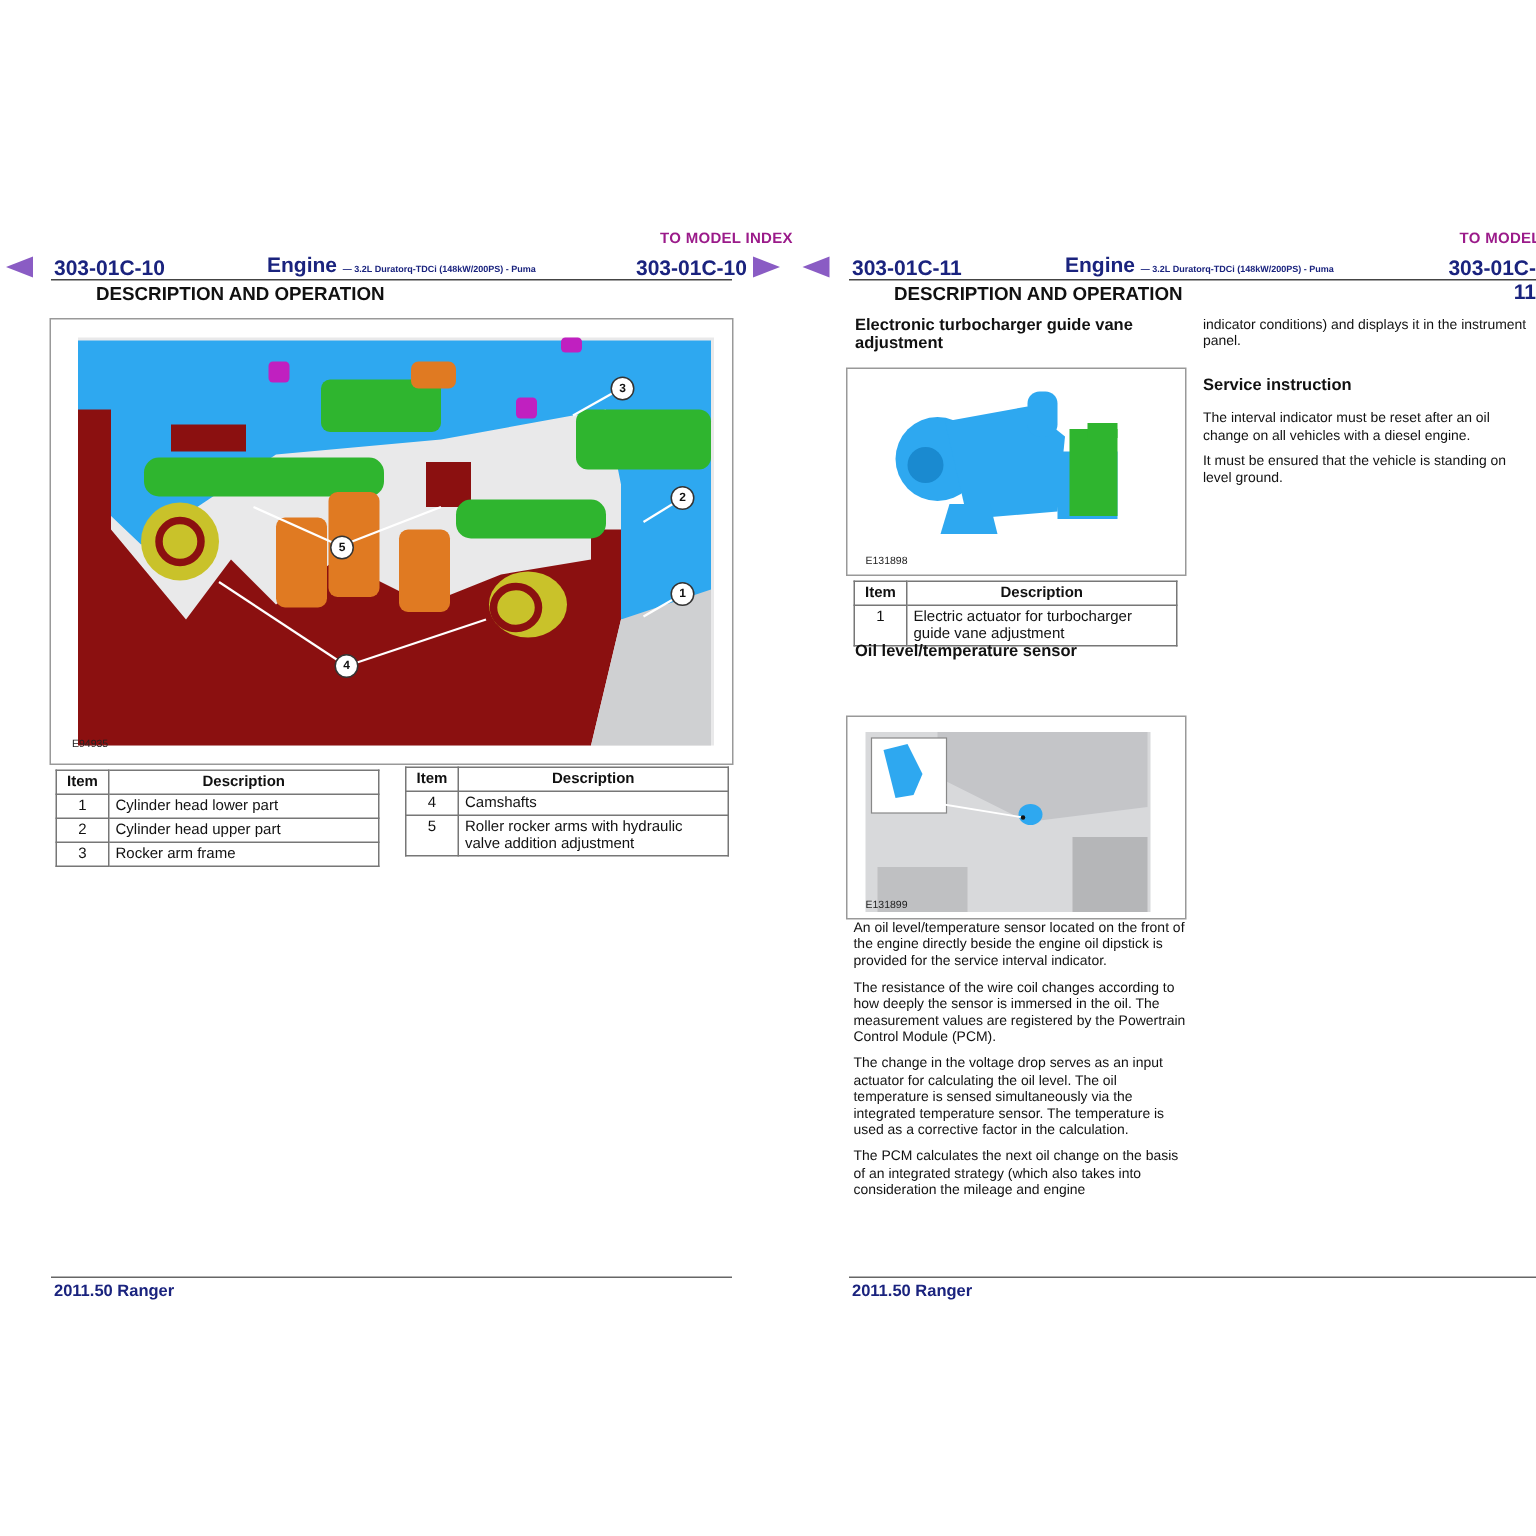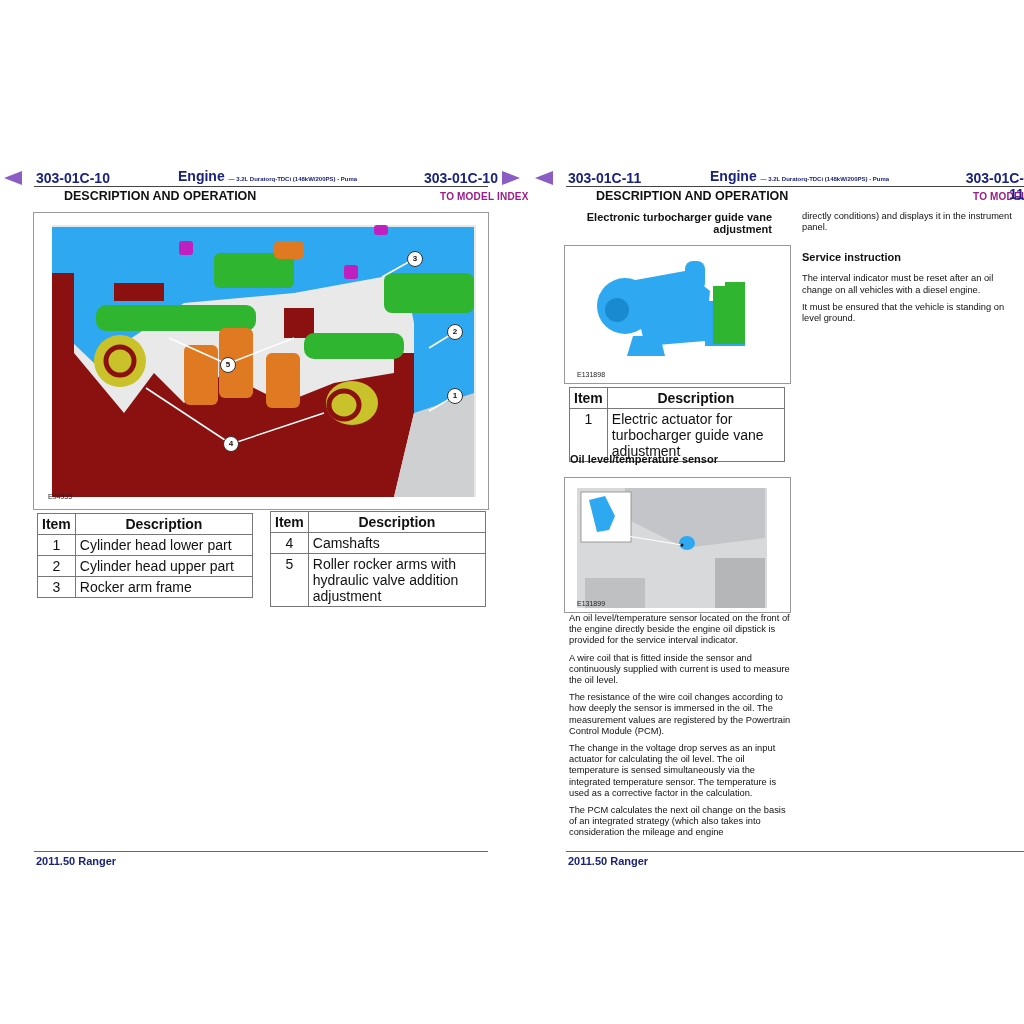--- a/index.html
+++ b/index.html
@@ -1,32 +1,32 @@
 <!DOCTYPE html>
 <html><head>
 <meta charset="utf-8">
 <style>
   html, body { margin: 0; padding: 0; }
   body {
     width: 1024px; height: 1024px; background: #ffffff; position: relative; overflow: hidden;
     font-family: "Liberation Sans", sans-serif; color: #111;
   }
   .abs { position: absolute; }
-  .model-index { font-weight: bold; font-size: 10px; color: #9b1b8a; letter-spacing: 0.2px; margin-top: 37px; }
+  .model-index { font-weight: bold; font-size: 10px; color: #9b1b8a; letter-spacing: 0.2px; }
   .nav-arrow { width: 0; height: 0; border-top: 7px solid transparent; border-bottom: 7px solid transparent; }
   .nav-left { border-right: 18px solid #8a5cc4; }
   .nav-right { border-left: 18px solid #8a5cc4; }
   .page-code { font-weight: bold; font-size: 14px; color: #1a237e; text-align: right; }
   .eng-title { font-size: 14px; font-weight: bold; color: #1a237e; white-space: nowrap; }
   .eng-sub { font-size: 6px; font-weight: bold; color: #1a237e; }
   .rule { height: 1px; background: #444; }
   .section-title { font-weight: bold; font-size: 12.5px; color: #111; padding-left: 28px; }
   .fig { border: 1px solid #999; background: #fff; }
   .fig-code { font-size: 7px; color: #222; }
-  table.items { border-collapse: collapse; font-size: 14px; border-radius: 16px; }
+  table.items { border-collapse: collapse; font-size: 10px; border-radius: 16px; }
   table.items th, table.items td { border: 1px solid #777; padding: 2px 4px; vertical-align: top; }
   table.items th { font-weight: bold; text-align: center; }
   table.items td.num { text-align: center; }
   .subhead { font-weight: bold; font-size: 11px; line-height: 12px; }
   .para { font-size: 9.3px; line-height: 11.2px; margin: 0 0 6px 0; }
   .footer { font-weight: bold; font-size: 11px; color: #1a237e; }
   .callout { position: absolute; width: 14px; height: 14px; border-radius: 50%; background: #fff; border: 1.5px solid #333;
     font-size: 8px; font-weight: bold; text-align: center; line-height: 14px; }
 </style>
 </head>
@@ -146,21 +146,21 @@
 <div class="abs page-code" style="left:568px; top:170px;">303-01C-11</div>
 <div class="abs eng-title" style="left:710px; top:168px;">
   <span>Engine</span>
   <span class="eng-sub">— 3.2L Duratorq-TDCi (148kW/200PS) - Puma</span>
 </div>
 <div class="abs page-code" style="left:956px; top:170px;">303-01C-11</div>
 <div class="abs rule" style="left:566px; top:186px; width:458px;"></div>
 
 <div class="abs section-title" style="left:568px; top:189px;">DESCRIPTION AND OPERATION</div>
 
-<div class="abs subhead" style="left:552px; top:211px; width:220px;text-align:right;">Electronic turbocharger guide vane adjustment</div>
+<div class="abs subhead" style="left:570px; top:211px; width:220px;">Electronic turbocharger guide vane adjustment</div>
 
 <div class="abs fig" style="left:564px; top:245px; width:225px; height:137px;">
   <svg width="225" height="137" viewBox="0 0 225 137">
     <ellipse cx="60" cy="60" rx="28" ry="28" fill="#2ea8f0"></ellipse>
     <ellipse cx="52" cy="64" rx="12" ry="12" fill="#1a8ad0"></ellipse>
     <polygon points="65,35 120,25 145,45 140,95 80,100" fill="#2ea8f0"></polygon>
     <rect x="120" y="15" width="20" height="30" rx="8" fill="#2ea8f0"></rect>
     <polygon points="68,90 95,90 100,110 62,110" fill="#2ea8f0"></polygon>
     <rect x="140" y="55" width="40" height="45" fill="#2ea8f0"></rect>
     <rect x="148" y="40" width="32" height="58" fill="#2fb52f"></rect>
@@ -175,46 +175,45 @@
     <th style="width:26px;">Item</th>
     <th>Description</th>
   </tr>
   <tr>
     <td class="num">1</td>
     <td>Electric actuator for turbocharger guide vane adjustment</td>
   </tr>
 </tbody>
   </table>
 
-<div class="abs subhead" style="left:570px; top:453px;text-align:center;">Oil level/temperature sensor</div>
+<div class="abs subhead" style="left:570px; top:428px;text-align:center;">Oil level/temperature sensor</div>
 
 <div class="abs fig" style="left:564px; top:477px; width:225px; height:134px;">
   <svg width="225" height="134" viewBox="0 0 225 134">
     <rect x="12" y="10" width="190" height="120" fill="#d8d9db"></rect>
     <polygon points="60,10 200,10 200,60 120,70 60,40" fill="#c4c5c8"></polygon>
     <rect x="20" y="100" width="60" height="30" fill="#bfc0c2"></rect>
     <rect x="150" y="80" width="50" height="50" fill="#b5b6b8"></rect>
     <rect x="16" y="14" width="50" height="50" fill="#fff" stroke="#888" stroke-width="0.8"></rect>
     <polygon points="24,22 40,18 50,38 44,52 32,54" fill="#2ea8f0"></polygon>
     <ellipse cx="122" cy="65" rx="8" ry="7" fill="#2ea8f0"></ellipse>
     <line x1="50" y1="56" x2="117" y2="67" stroke="#fff" stroke-width="1.2"></line>
     <circle cx="117" cy="67" r="1.5" fill="#111"></circle>
   </svg>
   <div class="abs fig-code" style="left:12px; top:122px;">E131899</div>
 </div>
 
 <div class="abs" style="left:569px; top:613px; width:222px;">
   <p class="para">An oil level/temperature sensor located on the front of the engine directly beside the engine oil dipstick is provided for the service interval indicator.</p>
-  <p class="para">A wire coil that is fitted inside the sensor and continuously supplied with current is used to measure the oil level.</p>
   <p class="para">The resistance of the wire coil changes according to how deeply the sensor is immersed in the oil. The measurement values are registered by the Powertrain Control Module (PCM).</p>
   <p class="para">The change in the voltage drop serves as an input actuator for calculating the oil level. The oil temperature is sensed simultaneously via the integrated temperature sensor. The temperature is used as a corrective factor in the calculation.</p>
   <p class="para">The PCM calculates the next oil change on the basis of an integrated strategy (which also takes into consideration the mileage and engine</p>
 </div>
 
 <div class="abs" style="left:802px; top:211px; width:222px;">
-  <p class="para">directly conditions) and displays it in the instrument panel.</p>
+  <p class="para">indicator conditions) and displays it in the instrument panel.</p>
   <div class="subhead" style="margin:18px 0 10px 0;">Service instruction</div>
   <p class="para">The interval indicator must be reset after an oil change on all vehicles with a diesel engine.</p>
   <p class="para">It must be ensured that the vehicle is standing on level ground.</p>
 </div>
 
 <div class="abs rule" style="left:566px; top:851px; width:458px; background:#666;"></div>
 <div class="abs footer" style="left:568px; top:855px;">2011.50 Ranger</div>
 
 </body></html>

